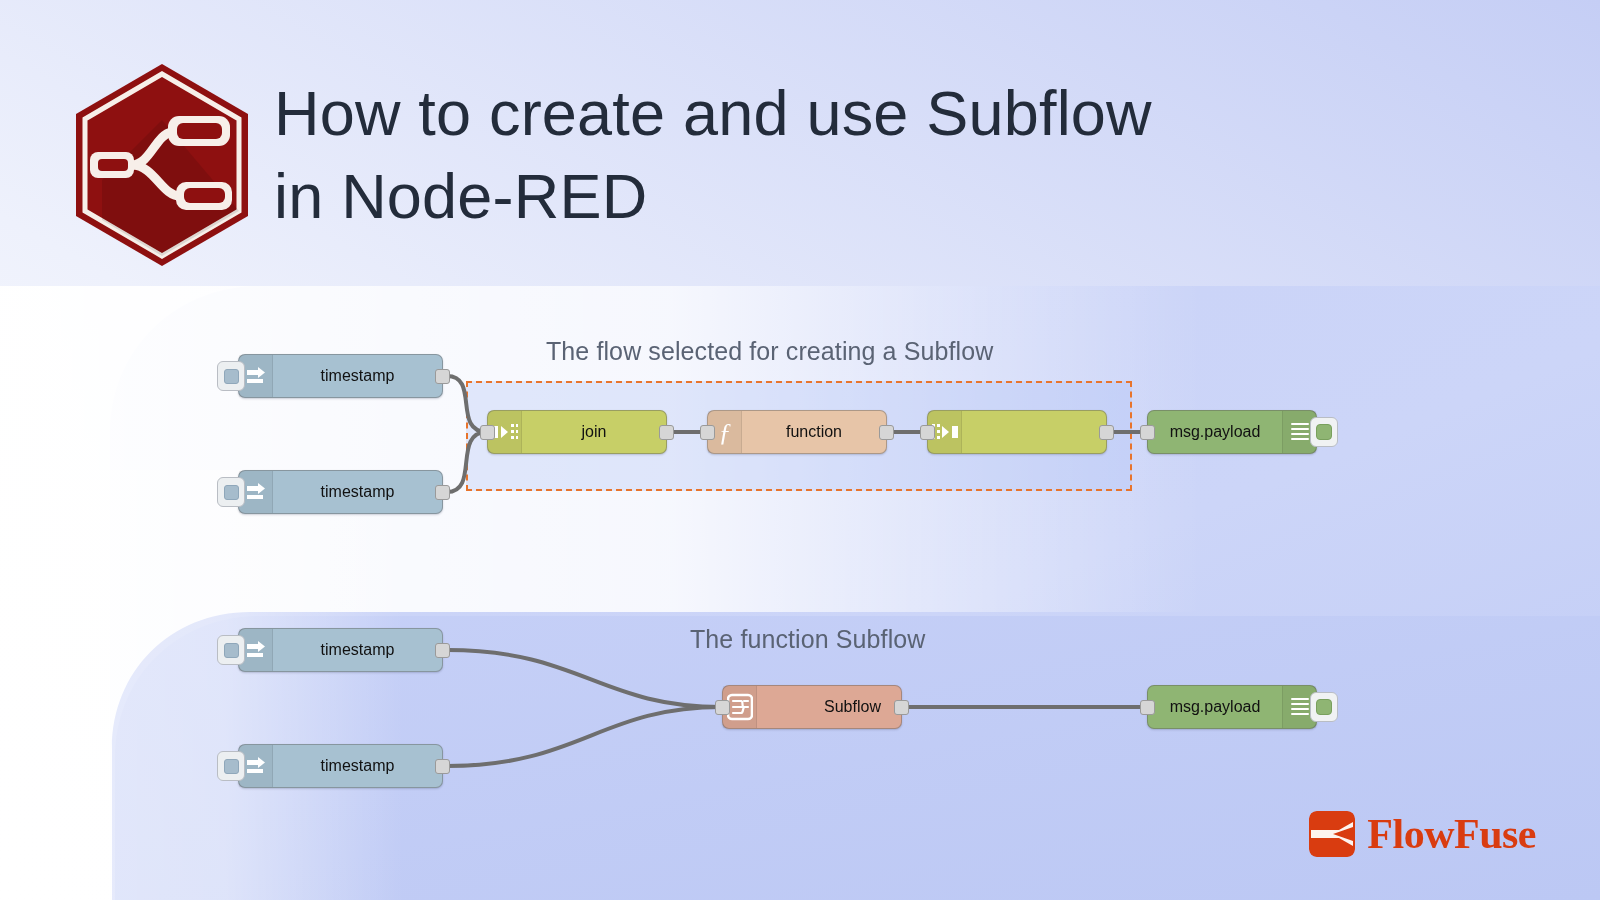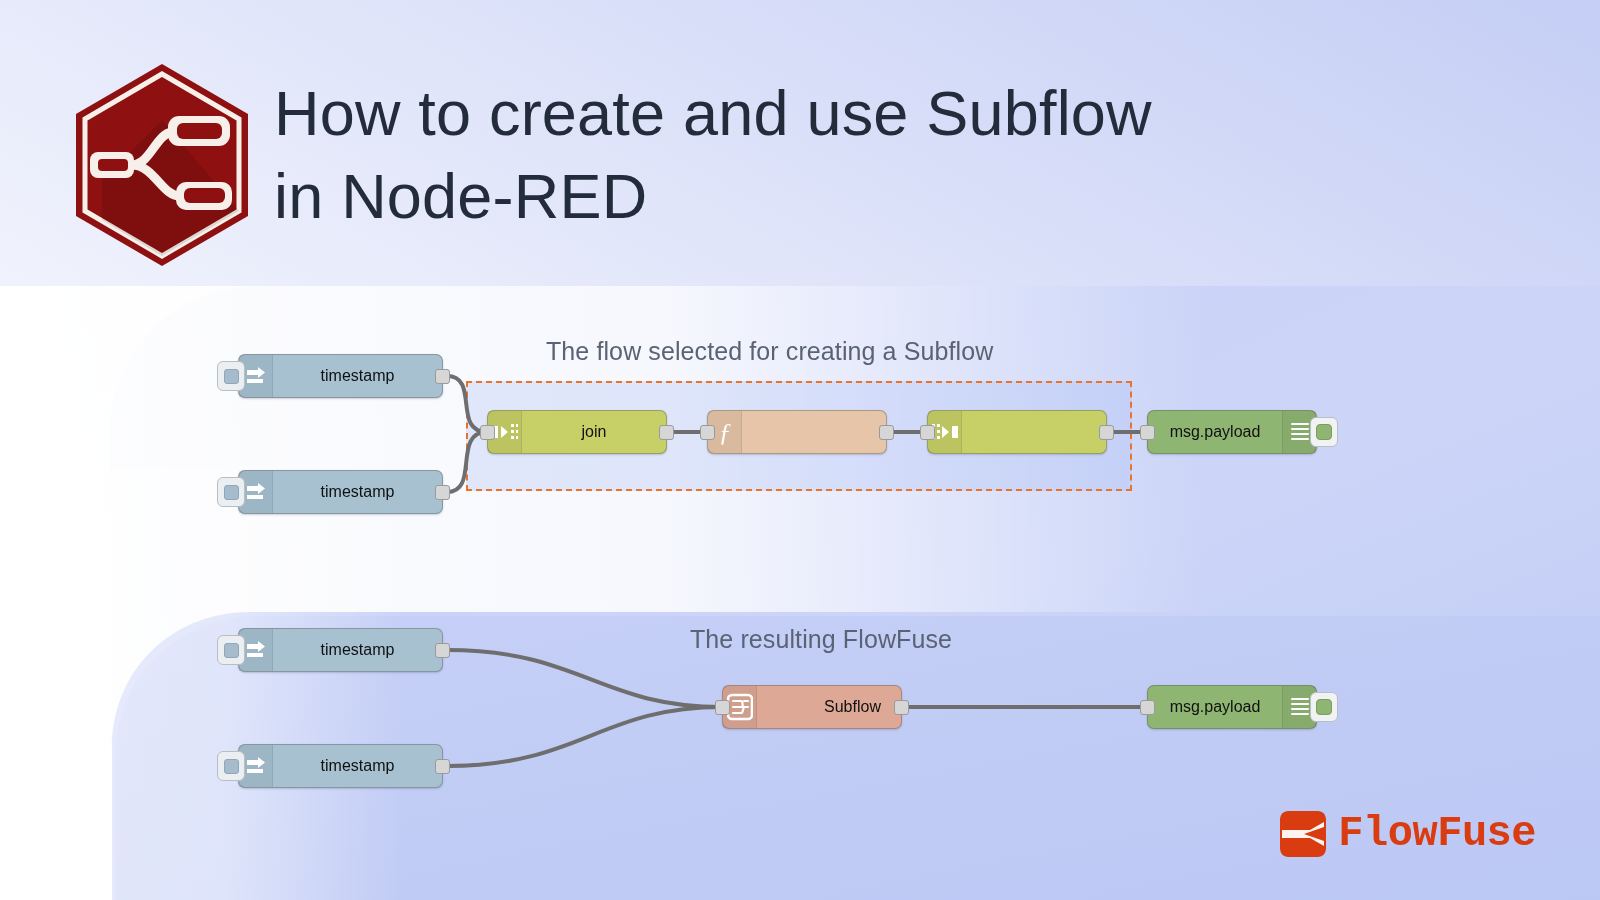--- a/index.html
+++ b/index.html
@@ -102,21 +102,21 @@
     position: absolute; z-index: 3;
     border: 2px dashed #e8742c;
     background: rgba(170,190,245,.30);
   }
 
   
   .ff { position: absolute; right: 64px; bottom: 42px; z-index: 6;
         display: flex; align-items: center; gap: 12px; }
   .ff-mark { width: 46px; height: 46px; border-radius: 8px; }
   .ff-word { font-size: 42px; font-weight: 700; color: #d93c10;
-             letter-spacing: -0.5px; font-family: Liberation Mono, monospace; }
+             letter-spacing: -0.5px; font-family: Liberation Serif, serif; }
 </style>
 </head>
 <body>
 
 <svg id="bg" viewBox="0 0 1600 900" preserveAspectRatio="none">
   <defs>
     <linearGradient id="gmain" x1="0" y1="1" x2="1" y2="0">
       <stop offset="0%" stop-color="#ffffff"></stop>
       <stop offset="38%" stop-color="#eef1fc"></stop>
       <stop offset="100%" stop-color="#c5cef5"></stop>
@@ -193,21 +193,21 @@
 
     <path d="M447,766 C580,766 600,707 722,707"></path>
 
     <path d="M902,707 L1147,707"></path>
   </g>
 </svg>
 
 <div class="sel-rect" style="left:466px; top:381px; width:666px; height:110px;"></div>
 
 <div class="caption" id="cap1">The flow selected for creating a Subflow</div>
-<div class="caption" id="cap2">The resulting FlowFuse</div>
+<div class="caption" id="cap2">The function Subflow</div>
 
 <div class="node" style="left:238px; top:354px; width:205px; background:#a7c1d1;">
   <span class="btab">
       <i></i>
     </span>
   <span class="ico">
     <svg width="22" height="20" viewBox="0 0 22 20">
         <path d="M2,4 h11 v-3 l7,5.5 -7,5.5 v-3 h-11 z M2,13 h16 v4 h-16 z" fill="#fff"></path>
       </svg>
   </span>
@@ -254,20 +254,23 @@
   <span class="port out"></span>
 </div>
 
 <div class="node" style="left:707px; top:410px; width:180px; background:#e7c5a8;">
   <span class="port in"></span>
   <span class="ico">
     <svg width="22" height="28" viewBox="0 0 22 28">
       <text x="11" y="23" font-family="'Liberation Serif',serif" font-style="italic" font-size="26" fill="#fff" text-anchor="middle">ƒ</text>
     </svg>
   </span>
+  <span class="body">
+      <span class="lbl">function</span>
+    </span>
   <span class="port out"></span>
 </div>
 
 <div class="node" style="left:927px; top:410px; width:180px; background:#c7cf67;">
   <span class="port in"></span>
   <span class="ico">
     <svg width="26" height="18" viewBox="0 0 26 18">
       <g fill="#fff">
           <rect x="0" y="1" width="3" height="3"></rect>
           <rect x="5" y="1" width="3" height="3"></rect>

